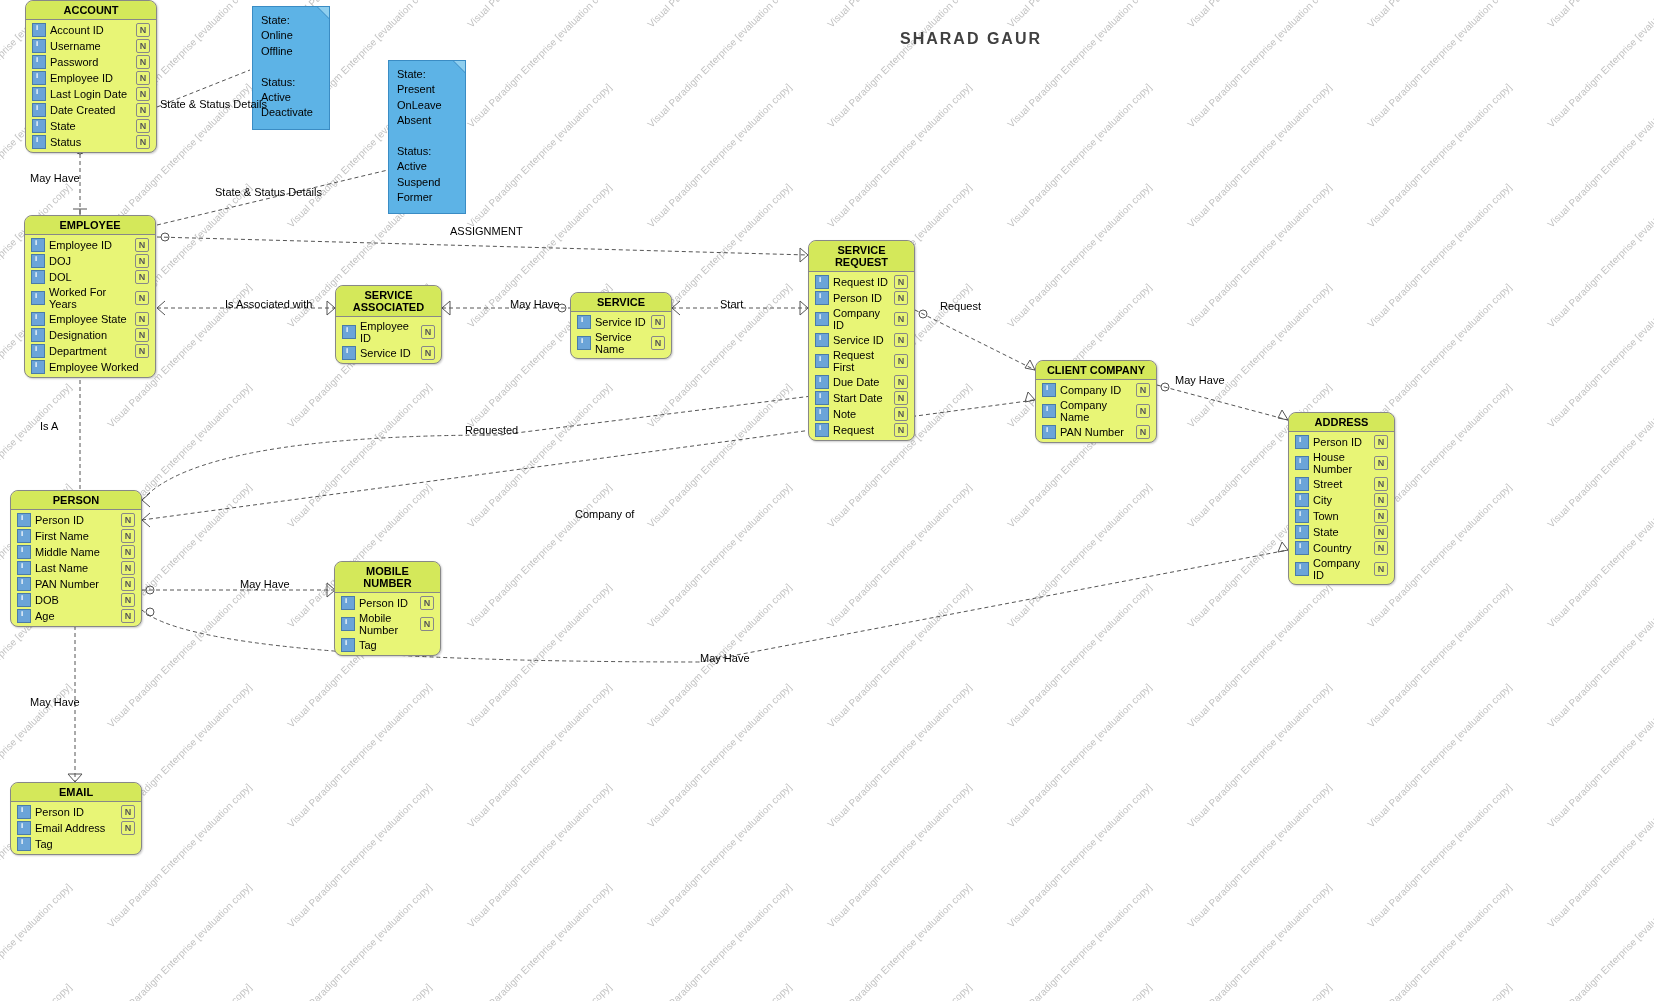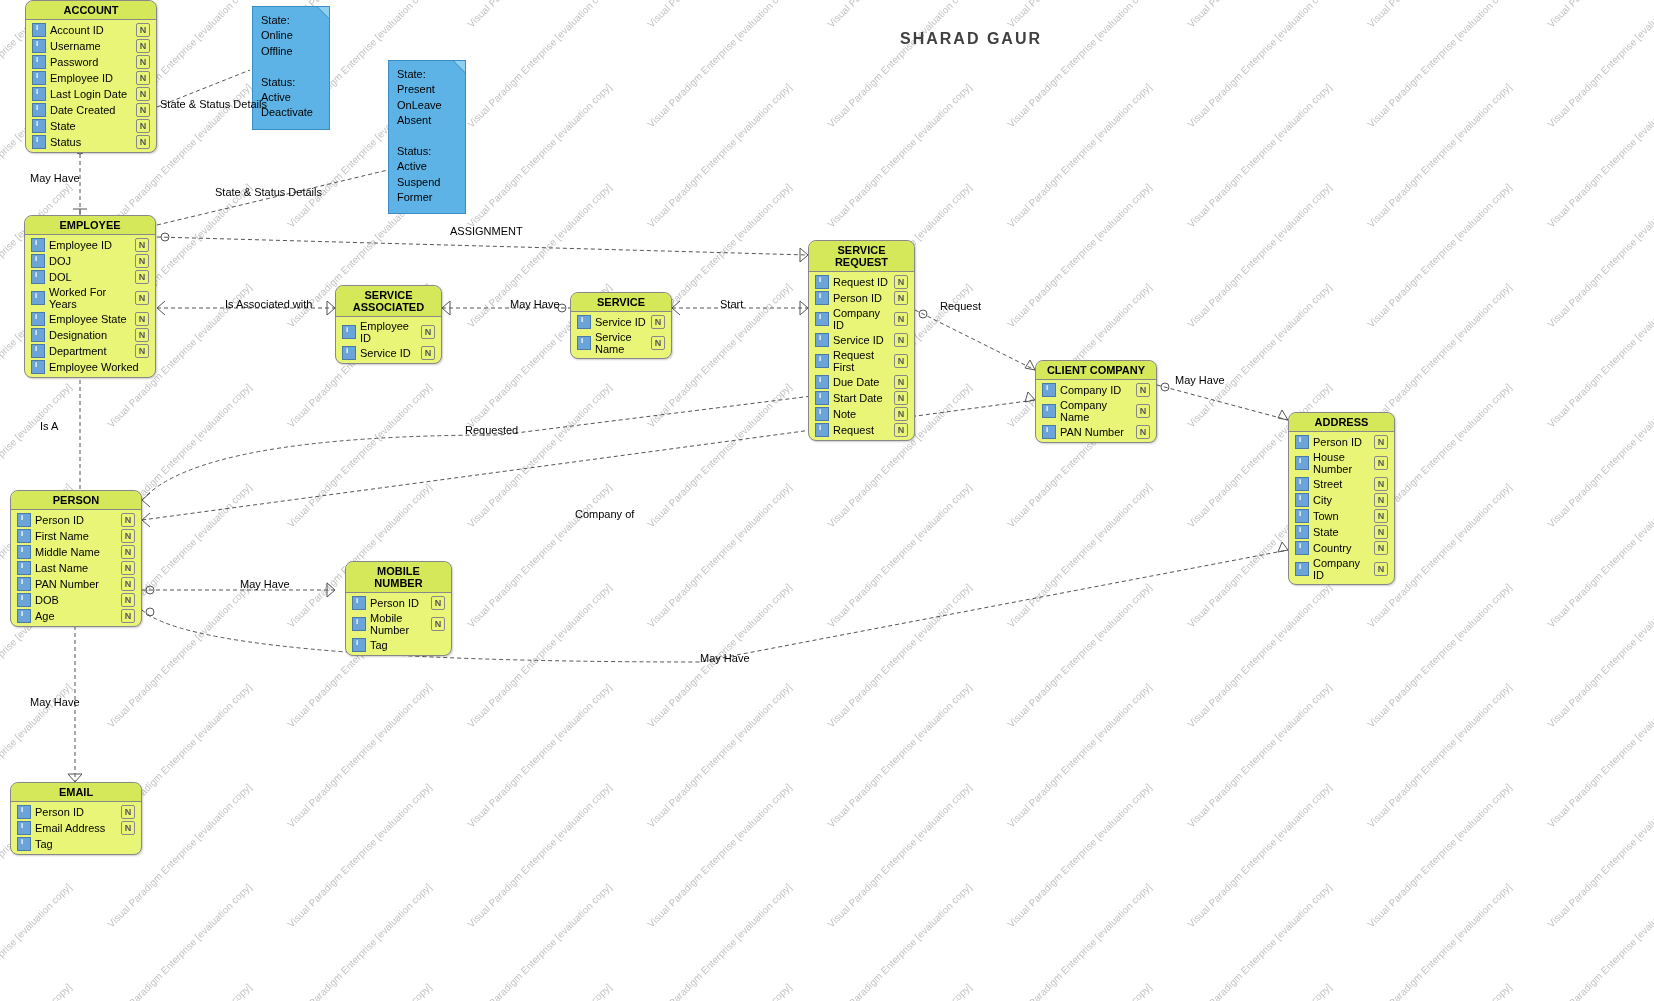--- a/index.html
+++ b/index.html
@@ -324,21 +324,21 @@
         <span class="attr-name">Service ID</span>
         <span class="n-badge">N</span>
       </div>
       <div class="attr-row">
         <span class="attr-icon"></span>
         <span class="attr-name">Service Name</span>
         <span class="n-badge">N</span>
       </div>
     </div>
   </div>
-<div class="entity" style="top:561px;left:345px;width:105px" id="ent-mobile">
+<div class="entity" style="top:561px;left:334px;width:105px" id="ent-mobile">
     <div class="entity-header">MOBILE NUMBER</div>
     <div class="entity-body">
       <div class="attr-row">
         <span class="attr-icon"></span>
         <span class="attr-name">Person ID</span>
         <span class="n-badge">N</span>
       </div>
       <div class="attr-row">
         <span class="attr-icon"></span>
         <span class="attr-name">Mobile Number</span>

